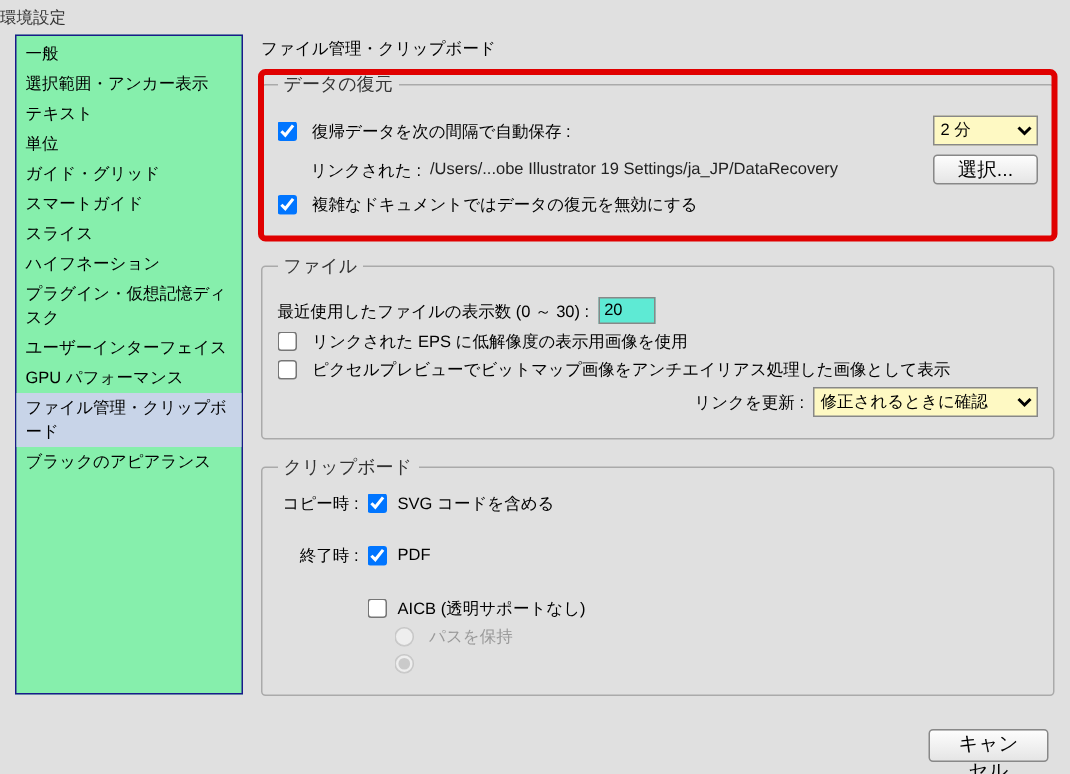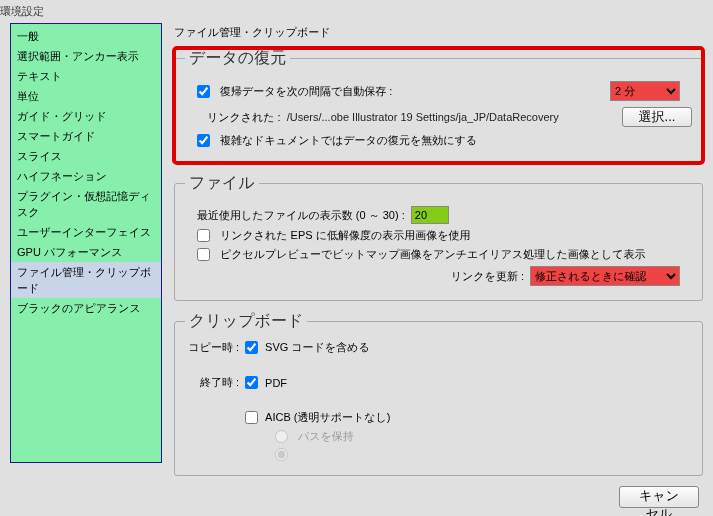--- a/index.html
+++ b/index.html
@@ -54,64 +54,64 @@
     margin: 0 0 10px 0;
     padding: 8px 10px 10px 10px;
     font-size: 11px;
   }
   fieldset.highlighted {
     outline: 4px solid #e00000;
     outline-offset: -2px;
   }
   legend {
     padding: 0 4px;
-    font-size: 16px;
+    font-size: 12px;
     color: #333;
     margin-top: 48px;
   }
   .row {
     display: flex;
     align-items: center;
-    margin: 4px 12px;
+    margin: 4px 0;
     gap: 6px;
   }
   input[type="checkbox"], input[type="radio"] {
     margin: 0 4px 0 0;
     vertical-align: middle;
   }
   label { vertical-align: middle; }
   .folder-row {
     padding-left: 22px;
     margin: 6px 0;
   }
   .path-text { color: #222; }
   select {
     font-size: 11px;
     height: 20px;
-    background: #ef4444;
+    background: #fef9c3;
     border: 1px solid #888;
   }
   .interval-select { width: 70px; }
   .link-select { width: 150px; }
   .choose-btn, .footer-btn {
     font-size: 13px;
     height: 20px;
     background: linear-gradient(#fdfdfd,#e5e5e5);
     border: 1px solid #888;
     border-radius: 3px;
     padding: 0 14px;
     cursor: default;
   }
   .choose-btn { width: 70px; padding: 0; }
   .right-align { margin-left: auto; }
   input.num-input {
     width: 38px;
     height: 18px;
     font-size: 11px;
-    background: #84cc16;
+    background: #5eead4;
     border: 1px solid #888;
     padding: 0 3px;
   }
   .disabled { color: #999; }
   .footer {
     position: absolute;
     bottom: 8px;
     right: 14px;
     display: flex;
     gap: 8px;

